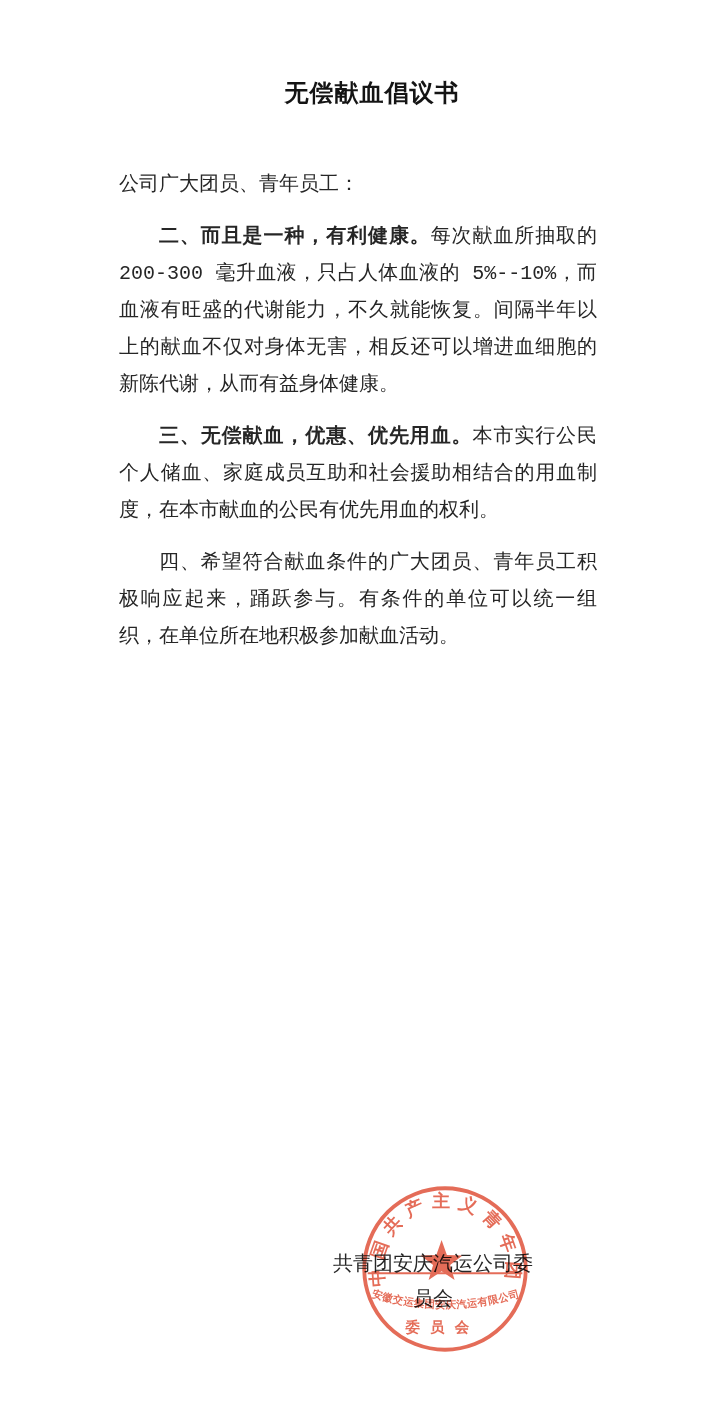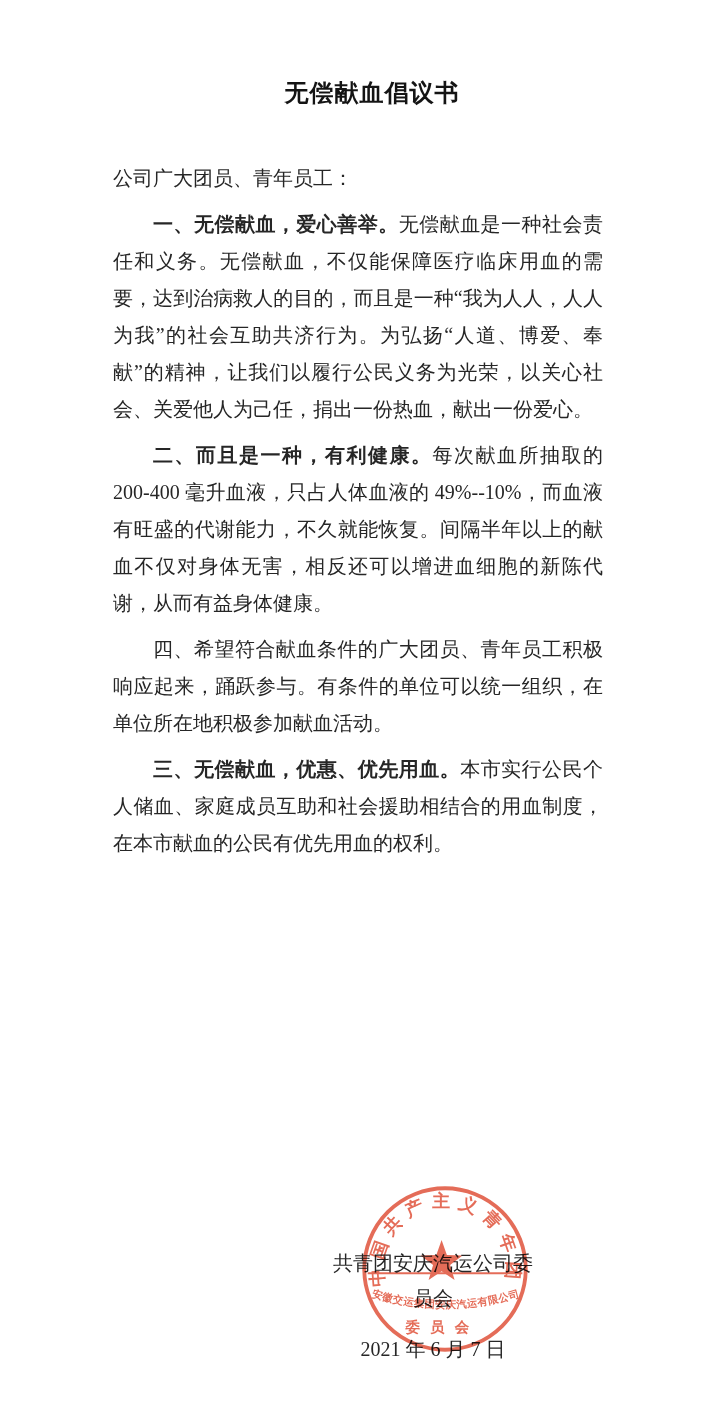--- a/index.html
+++ b/index.html
@@ -17,21 +17,21 @@
     margin:12px;text-align:center;
     font-family:"Liberation Sans","DejaVu Sans",sans-serif;
     font-weight:bold;font-size:24px;line-height:34px;
     color:#141414;letter-spacing:1px;
   }
   .body-text{
     position:absolute;left:104px;top:151px;width:508px;
     font-size:20px;line-height:37px;
     text-align:justify;
   }
-  .body-text p{margin:9px;}
+  .body-text p{margin:15px;font-family:Liberation Mono, monospace;}
   .salutation{text-indent:0;}
   .para{text-indent:2em;}
   .para b{font-weight:bold;}
   .signature-block{
     position:absolute;top:1230px;left:312px;width:242px;
     text-align:center;font-size:20px;line-height:35px;
     color:#262626;
   }
   .signature-block p{margin:16px;}
   .seal{
@@ -43,29 +43,27 @@
 </style>
 </head>
 <body>
 
 <div class="page">
 
   <h1 class="doc-title">无偿献血倡议书</h1>
 
   <div class="body-text">
     <p class="salutation">公司广大团员、青年员工：</p>
-    <p class="para"><span></span><b>一、无偿献血，爱心善举。</b><span>无偿献血是一种社会责任和义务。无偿献血，不仅能保障医疗临床用血的需要，达到治病救人的目的，而且是一种“我为人人，人人为我”的社会互助共济行为。为弘扬“人道、博爱、奉献”的精神，让我们以履行公民义务为光荣，以关心社会、关爱他人为己任，捐出一份热血，献出一份爱心。</span></p>
-    <p class="para"><span></span><b>二、而且是一种，有利健康。</b><span>每次献血所抽取的 200-400 毫升血液，只占人体血液的 49%--10%，而血液有旺盛的代谢能力，不久就能恢复。间隔半年以上的献血不仅对身体无害，相反还可以增进血细胞的新陈代谢，从而有益身体健康。</span></p>
+    <p class="para"><span></span><b>二、而且是一种，有利健康。</b><span>每次献血所抽取的 200-300 毫升血液，只占人体血液的 5%--10%，而血液有旺盛的代谢能力，不久就能恢复。间隔半年以上的献血不仅对身体无害，相反还可以增进血细胞的新陈代谢，从而有益身体健康。</span></p>
+    <p class="para"><span></span><b>三、无偿献血，优惠、优先用血。</b><span>本市实行公民个人储血、家庭成员互助和社会援助相结合的用血制度，在本市献血的公民有优先用血的权利。</span></p>
     <p class="para"><span></span><b></b><span>四、希望符合献血条件的广大团员、青年员工积极响应起来，踊跃参与。有条件的单位可以统一组织，在单位所在地积极参加献血活动。</span></p>
-    <p class="para"><span></span><b>三、无偿献血，优惠、优先用血。</b><span>本市实行公民个人储血、家庭成员互助和社会援助相结合的用血制度，在本市献血的公民有优先用血的权利。</span></p>
   </div>
 
   <div class="signature-block">
     <p>共青团安庆汽运公司委员会</p>
-    <p>2021 年 6 月 7 日</p>
   </div>
 
   <div class="seal">
     <svg viewBox="0 0 200 200">
       <defs>
         <path id="sealArcTop" d="M 30.2,121.3 A 73,73 0 1 1 169.8,121.3" fill="none"></path>
         <path id="sealArcOrg" d="M 18,134 Q 100,158 184,134" fill="none"></path>
       </defs>
       <circle cx="100" cy="100" r="95" fill="none" stroke="#e0523a" stroke-width="4.5"></circle>
       <line x1="9" y1="105" x2="191" y2="105" stroke="#e0523a" stroke-width="2.4"></line>

